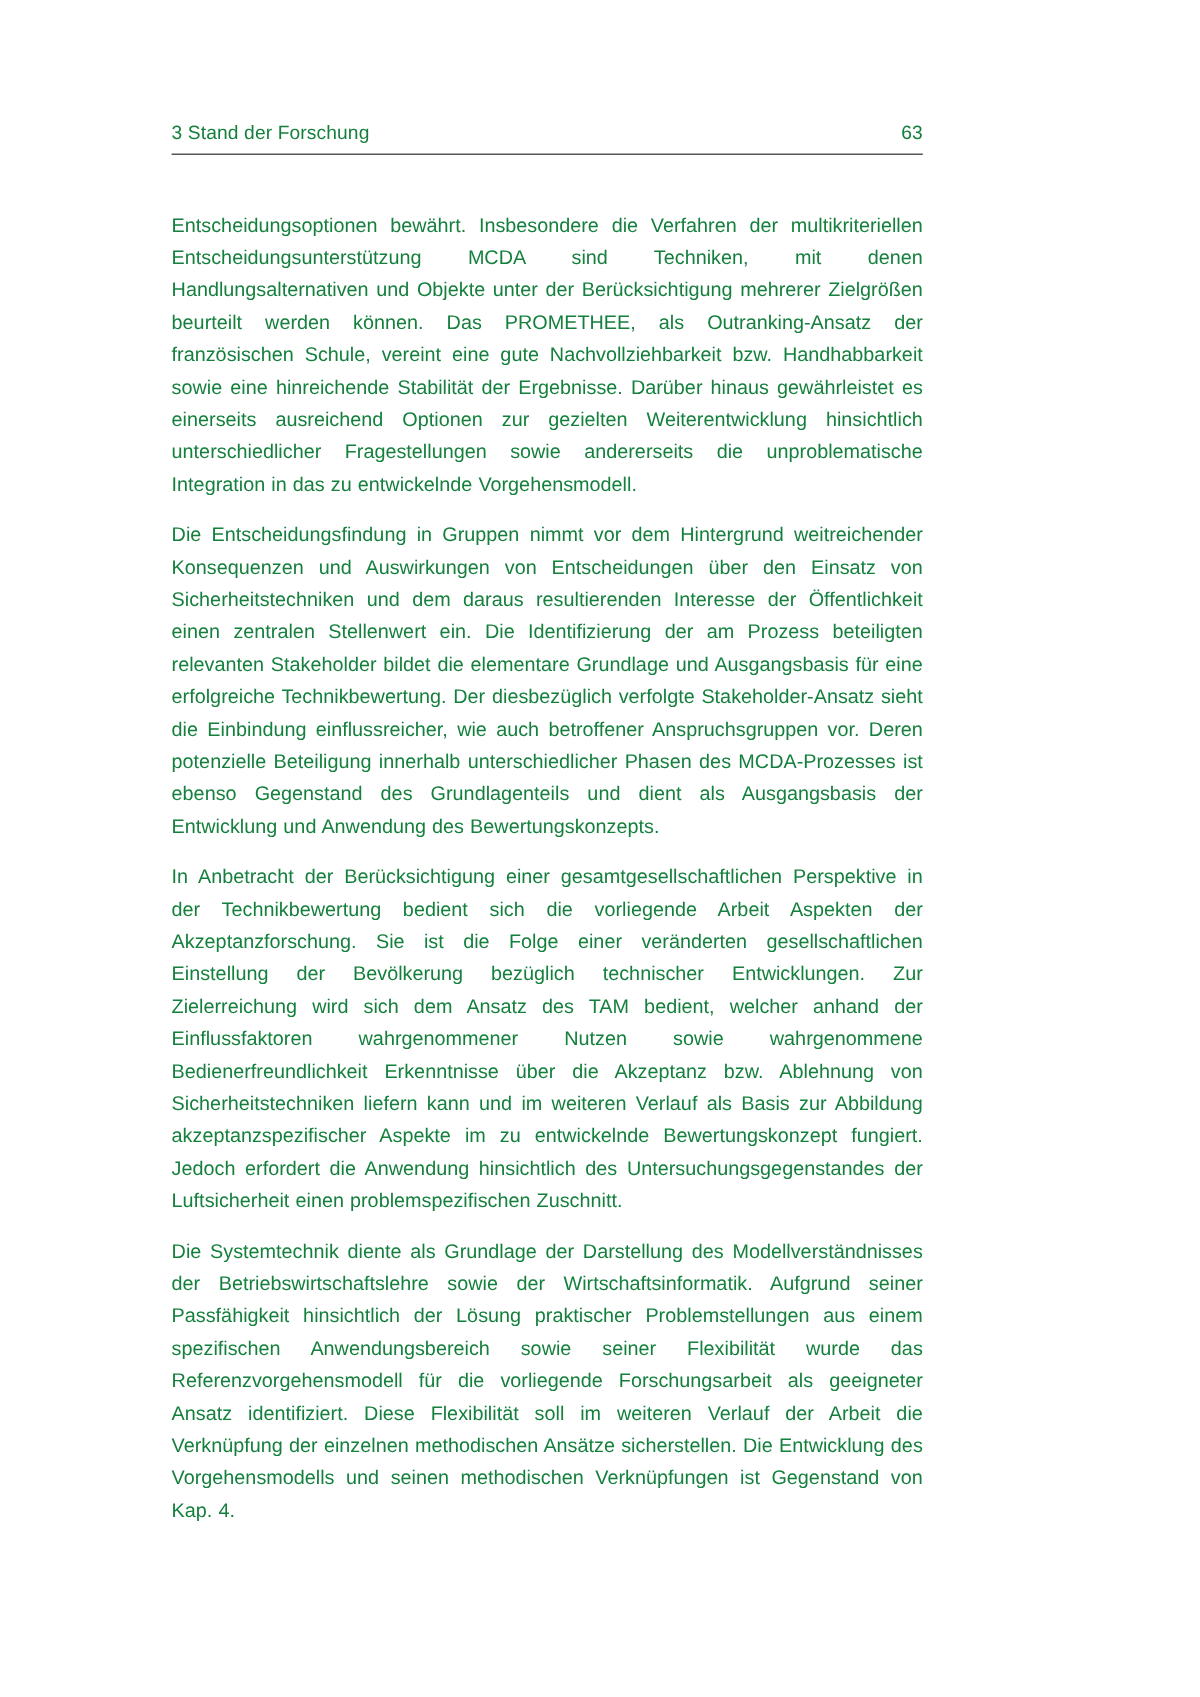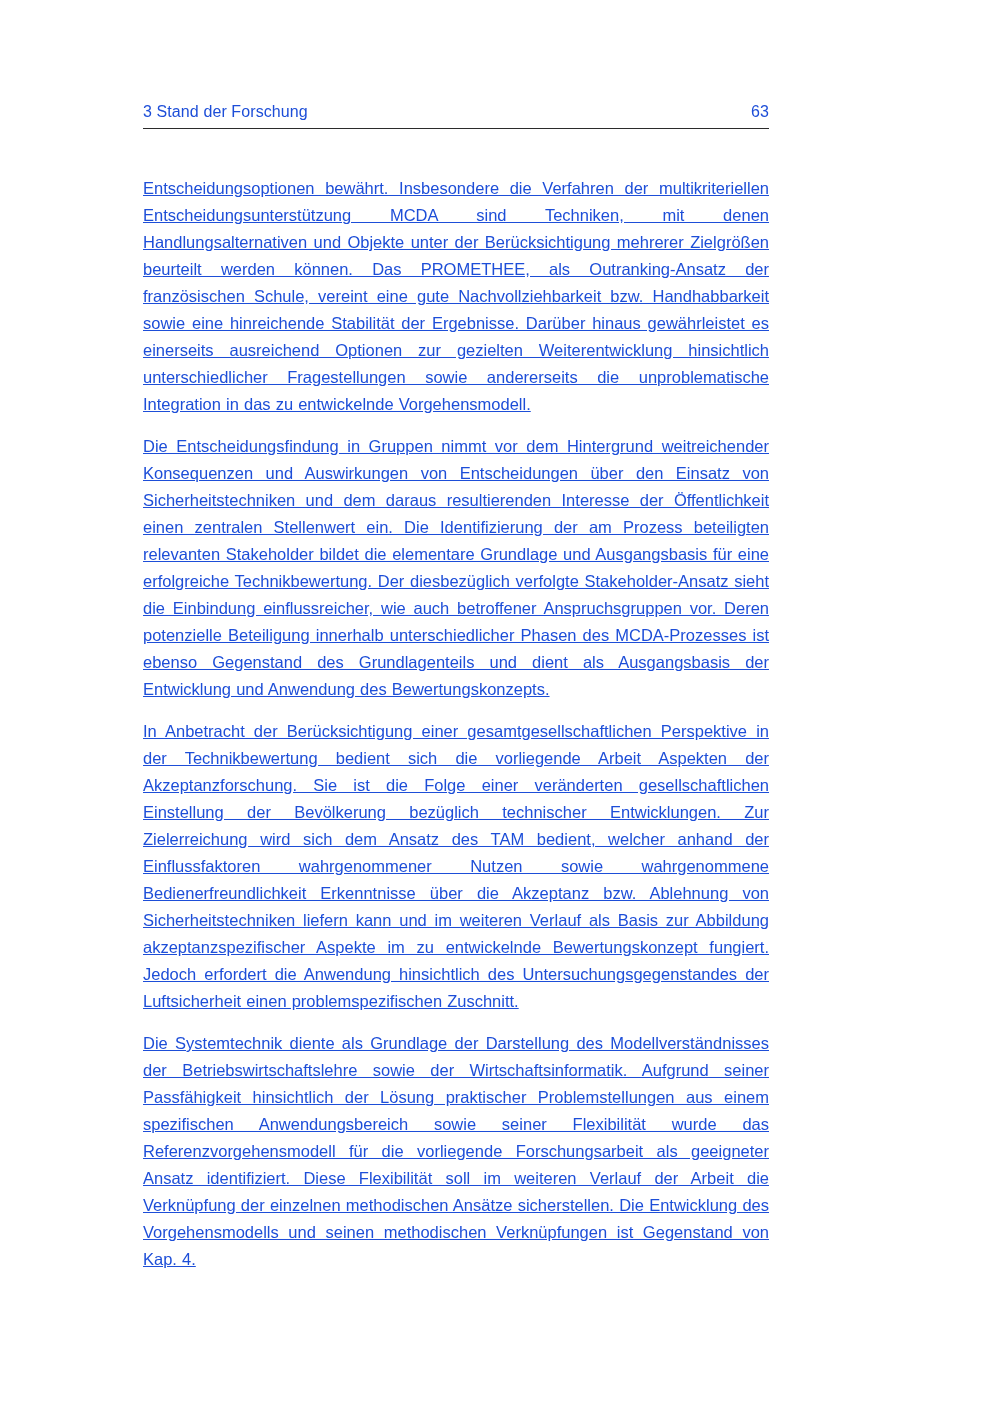--- a/index.html
+++ b/index.html
@@ -8,21 +8,21 @@
     background: #ffffff;
   }
   .page {
     position: relative;
     width: 912px;
     height: 1414px;
     background: #ffffff;
     box-sizing: border-box;
     padding: 103px 143px 0 143px;
     font-family: "Liberation Sans", sans-serif;
-    color: #1d4ed8;
+    color: #15803d;
     overflow: hidden;
   }
   .running-header {
     display: flex;
     justify-content: space-between;
     align-items: baseline;
     font-size: 16px;
     letter-spacing: 0.1px;
     padding-bottom: 7px;
     border-bottom: 1.5px solid #2b2b2b;
@@ -35,21 +35,20 @@
     text-align: center;
   }
   .body-text {
     margin-top: 46px;
     font-size: 16.5px;
     line-height: 27px;
     text-align: justify;
     hyphens: auto;
     -webkit-hyphens: auto;
     word-spacing: 0.5px;
-    text-decoration: underline;
   }
   .body-text p {
     margin: 0 0 15px 0;
   }
   .body-text p:last-child {
     margin-bottom: 16px;
   }
 </style>
 </head>
 <body>

